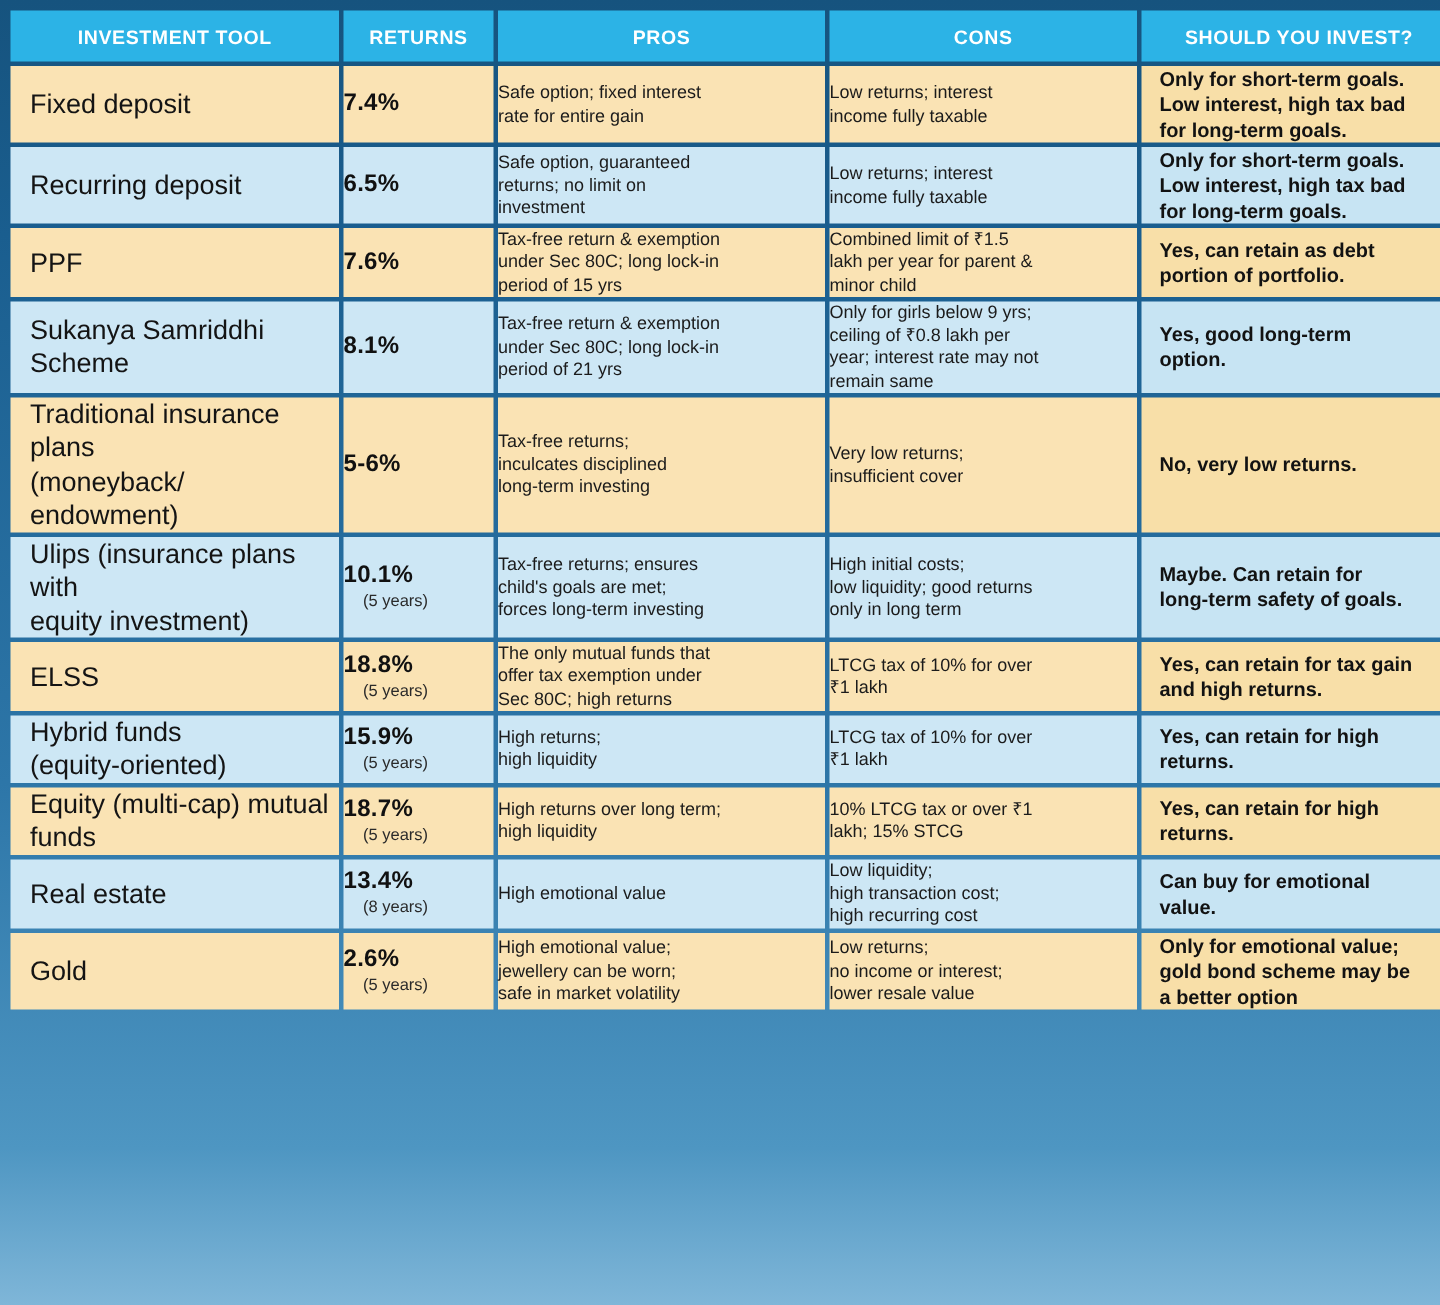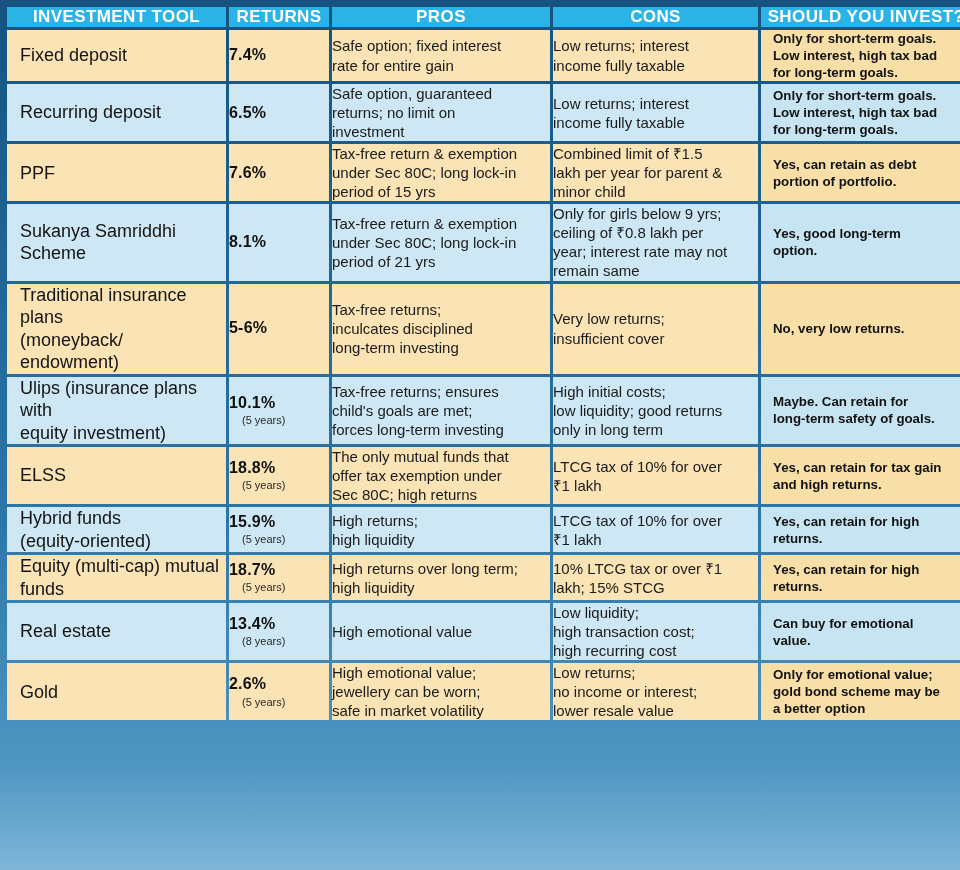--- a/index.html
+++ b/index.html
@@ -42,23 +42,23 @@
   
   col.c-tool    { width: 219px; }
   col.c-return  { width: 100px; }
   col.c-pros    { width: 218px; }
   col.c-cons    { width: 205px; }
   col.c-invest  { width: 210px; }
 
   
   .hdr-cell {
     background: #2cb3e6;
-    height: 16px;
+    height: 34px;
     color: #ffffff;
-    font-size: 17px;
+    font-size: 13px;
     font-weight: bold;
     letter-spacing: 0.4px;
     text-transform: uppercase;
     padding: 0 0 0 10px;
     box-sizing: border-box;
     font-family: "Liberation Sans", sans-serif;
     white-space: nowrap;
   }
   .hdr-cell.ctr { text-align: center; padding-left: 0; margin-left: 12px; }
 
@@ -81,21 +81,21 @@
     line-height: 1.25;
     padding-left: 13px;
     color: #141414;
   }
   .cell.returns {
     text-align: left;
     padding-left: 0;
     padding-right: 0;
   }
   .cell.pros, .cell.cons {
-    font-size: 15px;
+    font-size: 12px;
     line-height: 1.27;
   }
   .cell.invest {
     font-weight: bold;
     font-size: 13.3px;
     line-height: 1.28;
     color: #121212;
     padding-left: 12px;
   }
 

